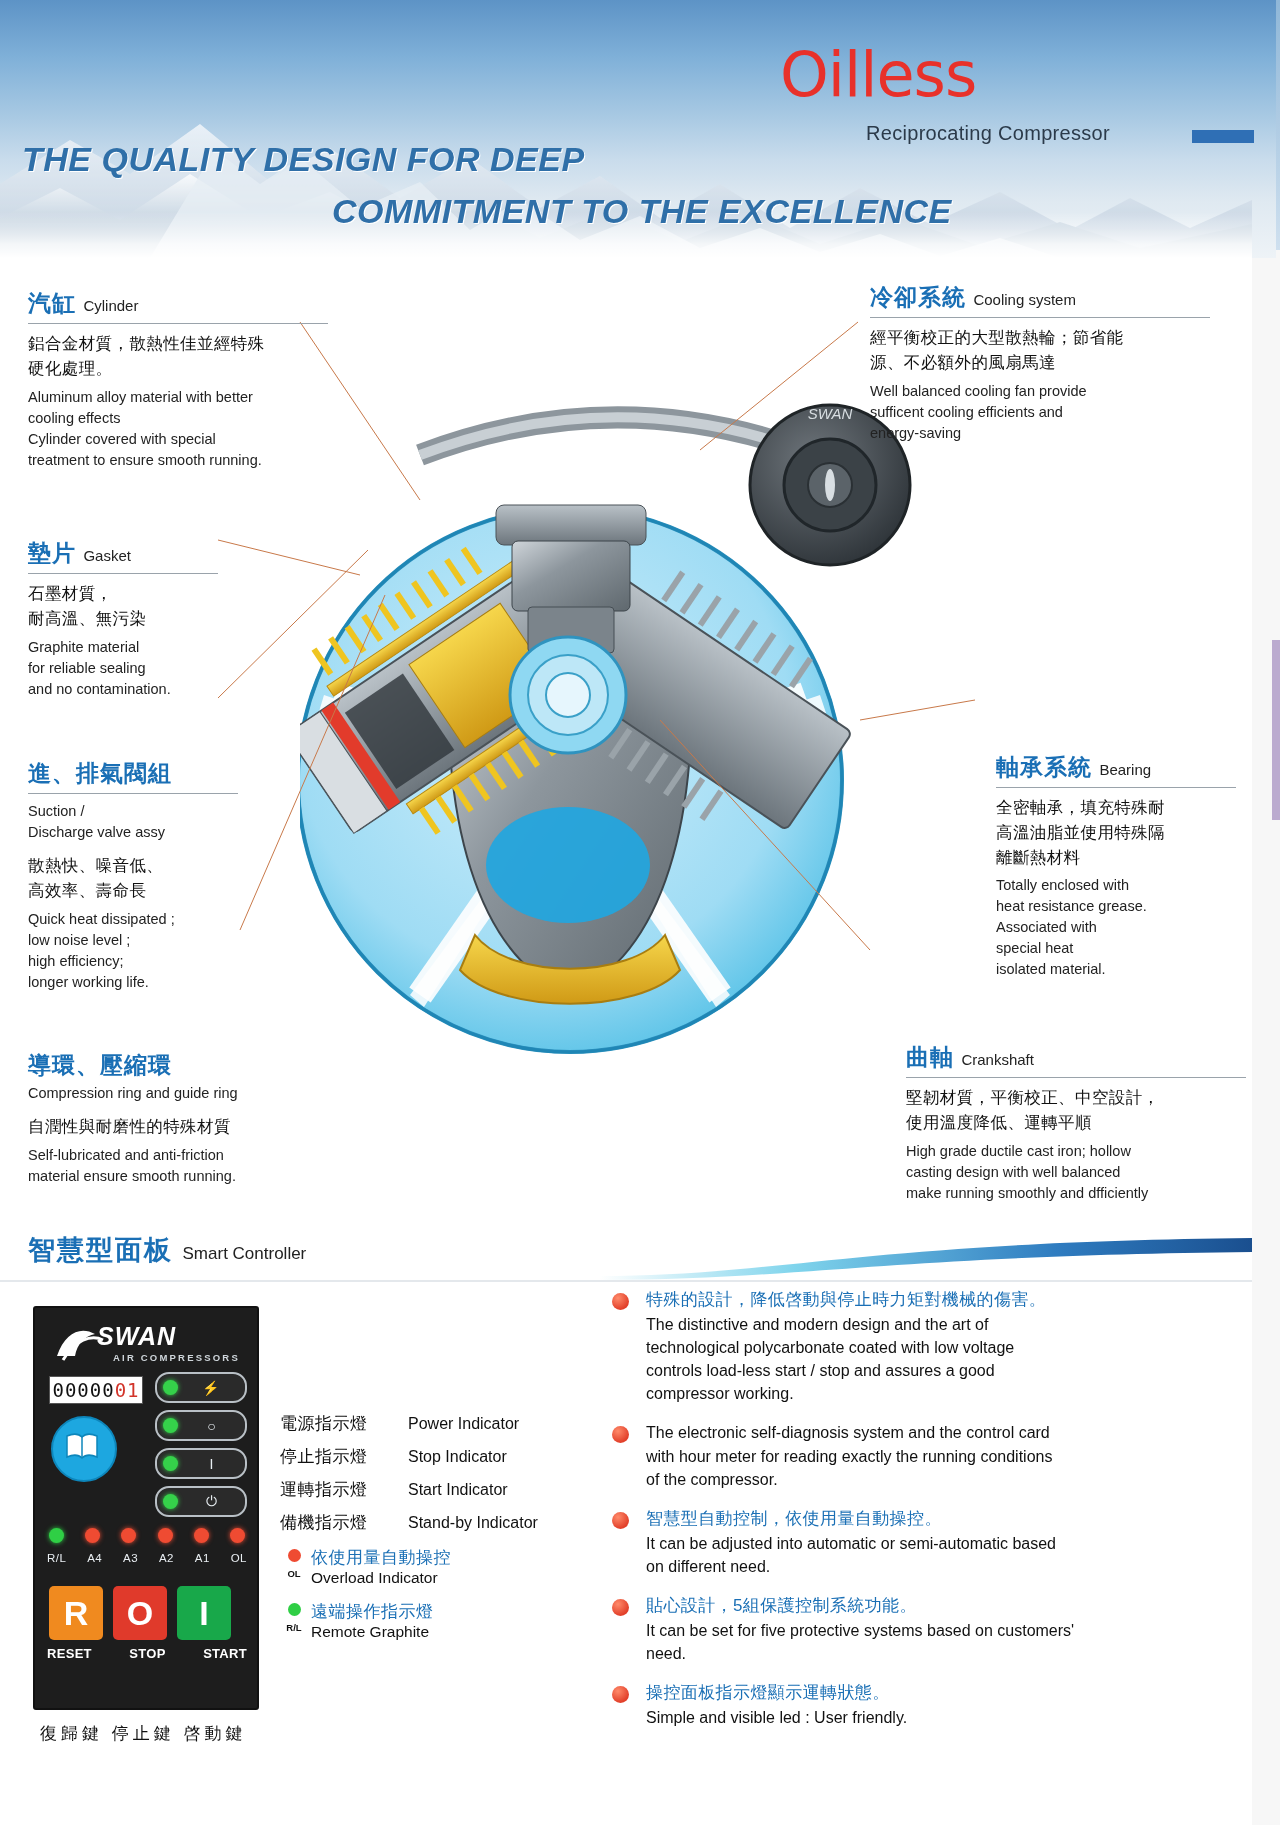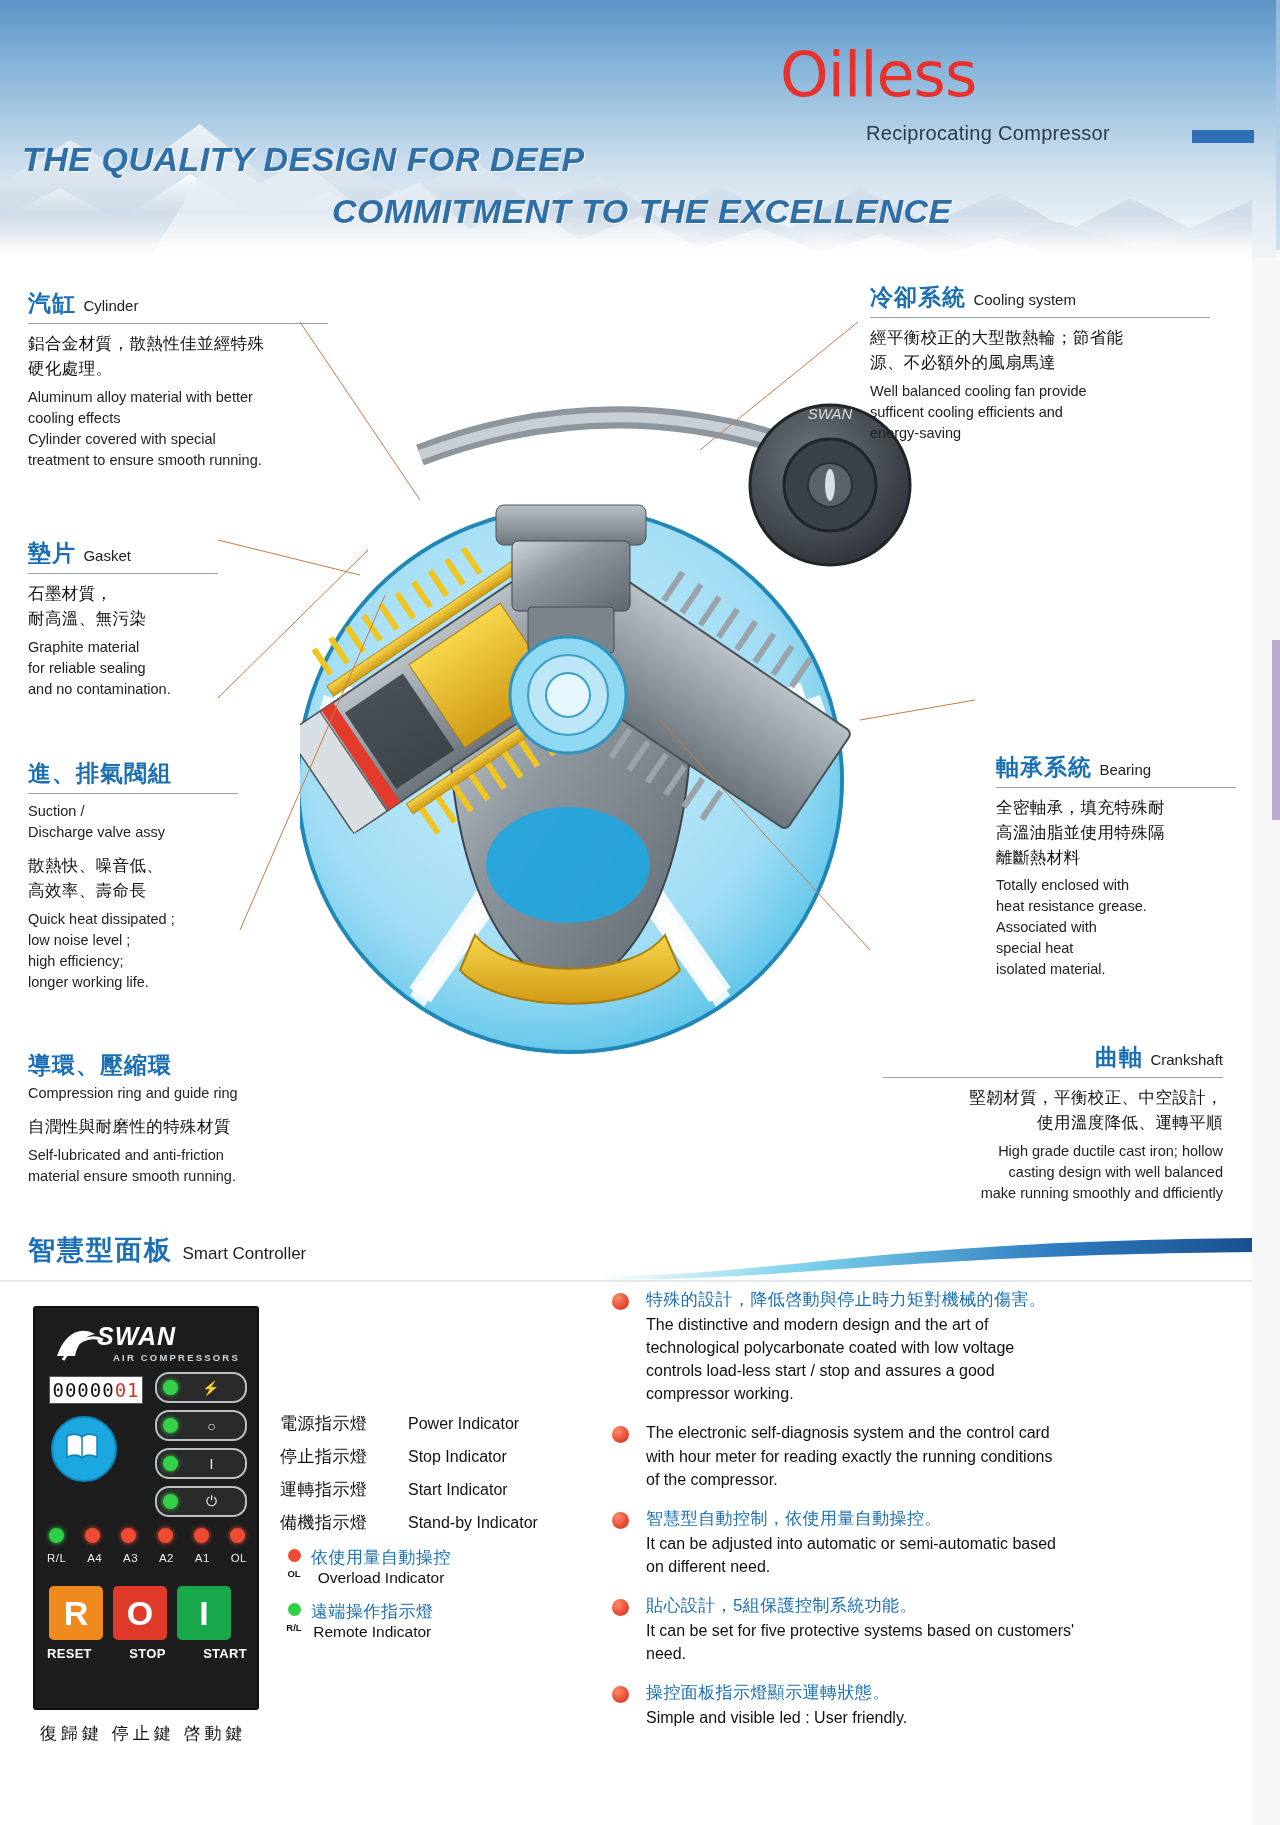--- a/index.html
+++ b/index.html
@@ -82,21 +82,21 @@
   .legend{position:absolute;left:280px;top:1412px;}
   .leg-row{display:flex;align-items:baseline;margin-bottom:10px;}
   .leg-cn{font-size:17px;color:#111;width:128px;letter-spacing:.5px;}
   .leg-en{font-size:16px;color:#111;}
   .legend2{position:absolute;left:277px;top:1546px;}
   .leg2-row{display:flex;align-items:flex-start;margin-bottom:13px;}
   .leg2-dotcol{width:34px;text-align:center;}
   .leg2-dot{width:13px;height:13px;border-radius:50%;display:inline-block;margin-top:3px;}
   .leg2-key{font-size:9.5px;color:#111;font-weight:bold;display:block;margin-top:2px;}
   .leg2-cn{font-size:17px;color:#1a6fb5;letter-spacing:.5px;}
-  .leg2-en{font-size:15.5px;color:#111;text-align:center;}
+  .leg2-en{font-size:15.5px;color:#111;}
 
   
   .bullets{position:absolute;left:612px;top:1288px;width:590px;}
   .b-item{position:relative;margin-bottom:16px;padding-left:34px;}
   .b-dot{position:absolute;left:0;top:5px;width:17px;height:17px;border-radius:50%;
     background:radial-gradient(circle at 35% 30%,#ff8b6b,#e2402a 70%);}
   .b-cn{font-size:17px;color:#1a6fb5;line-height:1.45;letter-spacing:.4px;}
   .b-en{font-size:16px;color:#111;line-height:1.45;}
 
   .divider{position:absolute;left:0;top:1280px;width:1252px;height:2px;background:#e4e8ec;}
@@ -328,21 +328,21 @@
     <div class="co-cn" style="white-space:pre-line">全密軸承，填充特殊耐
 高溫油脂並使用特殊隔
 離斷熱材料</div>
     <div class="co-en" style="white-space:pre-line;margin-top:6px">Totally enclosed with
 heat resistance grease.
 Associated with
 special heat
 isolated material.</div>
   </div>
 
-  <div class="callout" style="left:883px;top:1042px;width:340px;text-align:right;">
+  <div class="callout" style="left:906px;top:1042px;width:340px;">
     <div class="co-title"><span>曲軸</span> <span class="en">Crankshaft</span></div>
     <div class="co-rule"></div>
     <div class="co-cn" style="white-space:pre-line">堅韌材質，平衡校正、中空設計，
 使用溫度降低、運轉平順</div>
     <div class="co-en" style="white-space:pre-line;margin-top:6px">High grade ductile cast iron; hollow
 casting design with well balanced
 make running smoothly and dfficiently</div>
   </div>
 
   <div class="sc-head">
@@ -458,21 +458,21 @@
         <span class="leg2-en" style="display:block">Overload Indicator</span>
       </span>
     </div>
     <div class="leg2-row">
       <span class="leg2-dotcol">
         <span class="leg2-dot" style="background:#2fcf45"></span>
         <span class="leg2-key">R/L</span>
       </span>
       <span>
         <span class="leg2-cn" style="display:block">遠端操作指示燈</span>
-        <span class="leg2-en" style="display:block">Remote Indicator</span>
+        <span class="leg2-en" style="display:block">Remote Graphite</span>
       </span>
     </div>
   </div>
 
   <div class="bullets">
     <div class="b-item">
       <span class="b-dot"></span>
       <div class="b-cn">特殊的設計，降低啓動與停止時力矩對機械的傷害。</div>
       <div class="b-en" style="white-space:pre-line">The distinctive and modern design and the art of
 technological polycarbonate coated with low voltage

